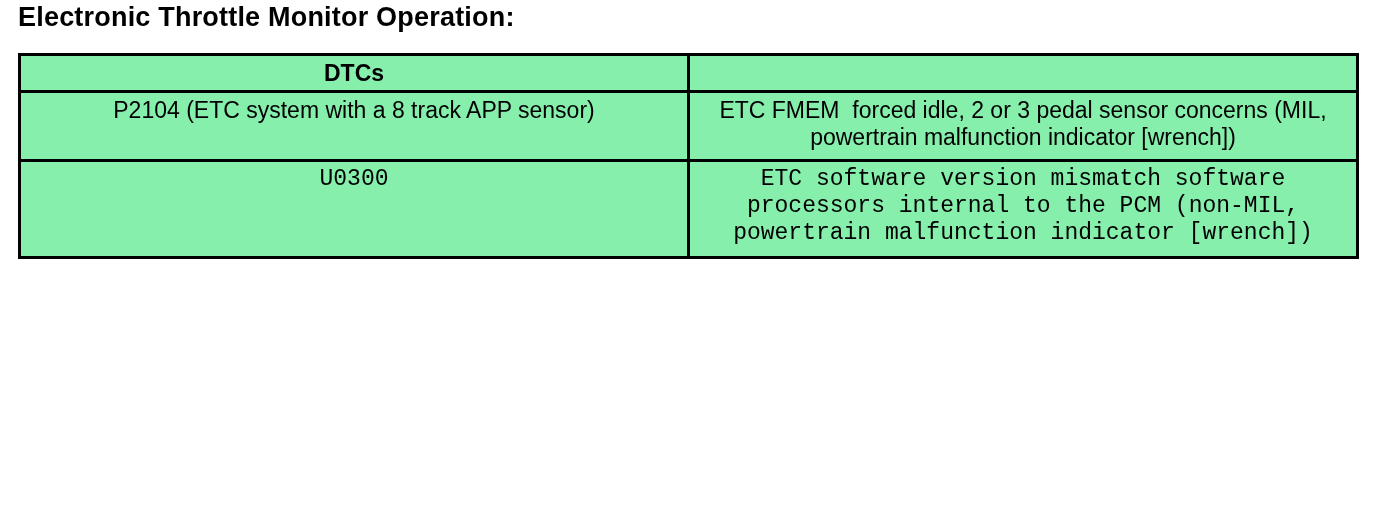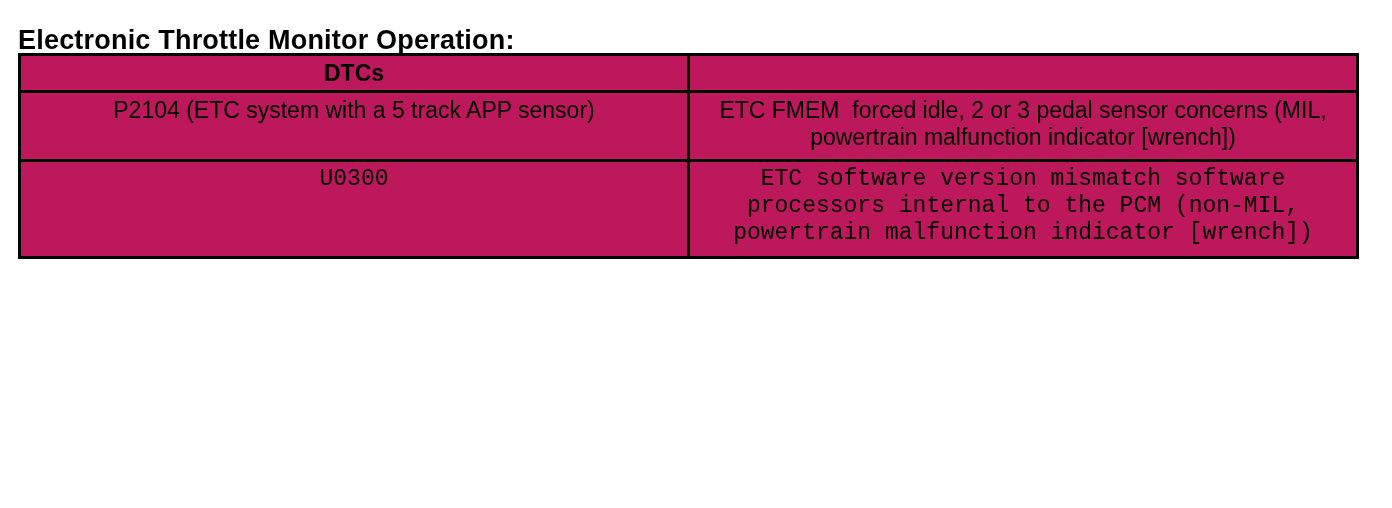--- a/index.html
+++ b/index.html
@@ -12,34 +12,34 @@
   .page {
     position: relative;
     width: 1392px;
     height: 508px;
     background: #ffffff;
     overflow: hidden;
   }
   .doc-title {
     position: absolute;
     left: 18px;
-    top: 25px;
+    top: 2px;
     font-size: 27px;
     font-weight: bold;
     letter-spacing: 0.2px;
     white-space: nowrap;
   }
   table.dtc-table {
     position: absolute;
     left: 18px;
     top: 53px;
     width: 1341px;
     border-collapse: collapse;
     table-layout: fixed;
-    background: #be185d;
+    background: #86efac;
   }
   table.dtc-table th,
   table.dtc-table td {
     border: 3px solid #000000;
     width: 50%;
     text-align: center;
     vertical-align: top;
     font-size: 23px;
     line-height: 27px;
     padding: 4px 10px 3px 10px;
@@ -67,21 +67,21 @@
 
   <table class="dtc-table">
     <thead>
       <tr>
         <th>DTCs</th>
         <th></th>
       </tr>
     </thead>
     <tbody>
       <tr class="row-1">
-        <td>P2104 (ETC system with a 5 track APP sensor)</td>
+        <td>P2104 (ETC system with a 8 track APP sensor)</td>
         <td>ETC FMEM&nbsp; forced idle, 2 or 3 pedal sensor concerns (MIL, powertrain malfunction indicator [wrench])</td>
       </tr>
       <tr class="row-4">
         <td>U0300</td>
         <td>ETC software version mismatch software processors internal to the PCM (non-MIL, powertrain malfunction indicator [wrench])</td>
       </tr>
     </tbody>
   </table>
 
 </div>

